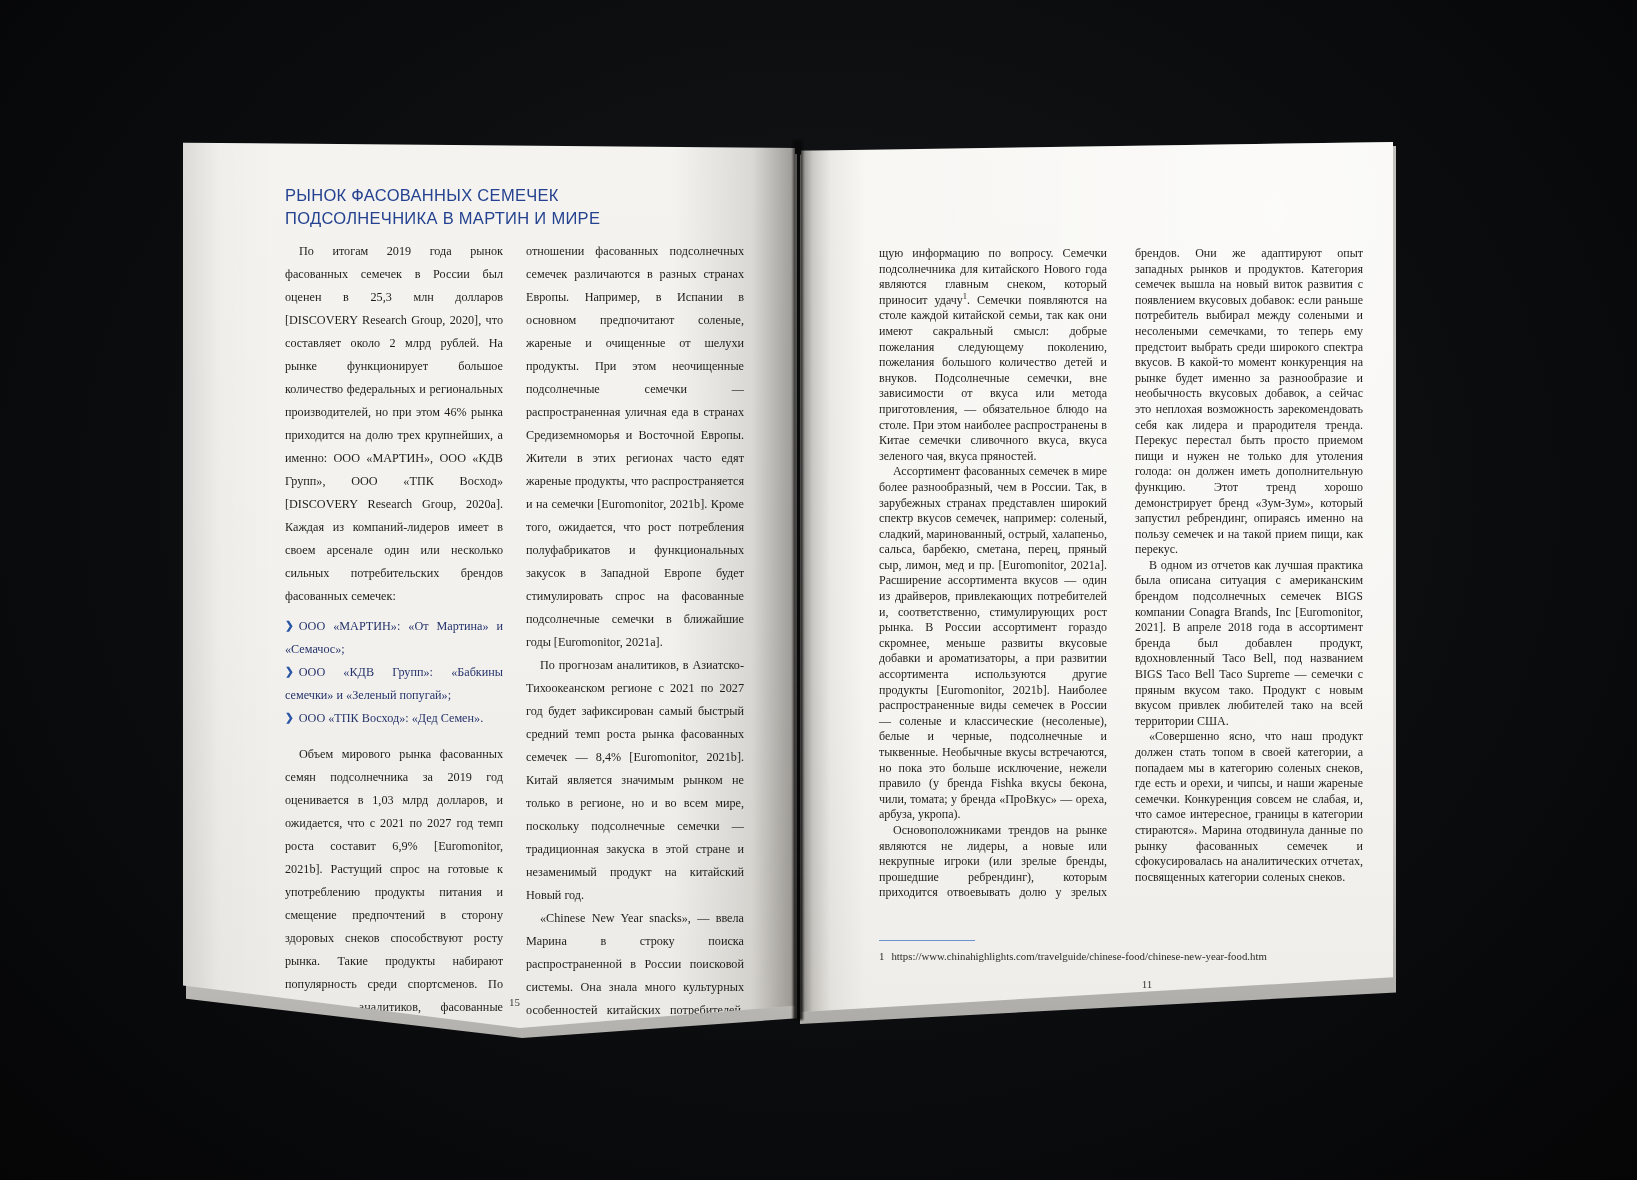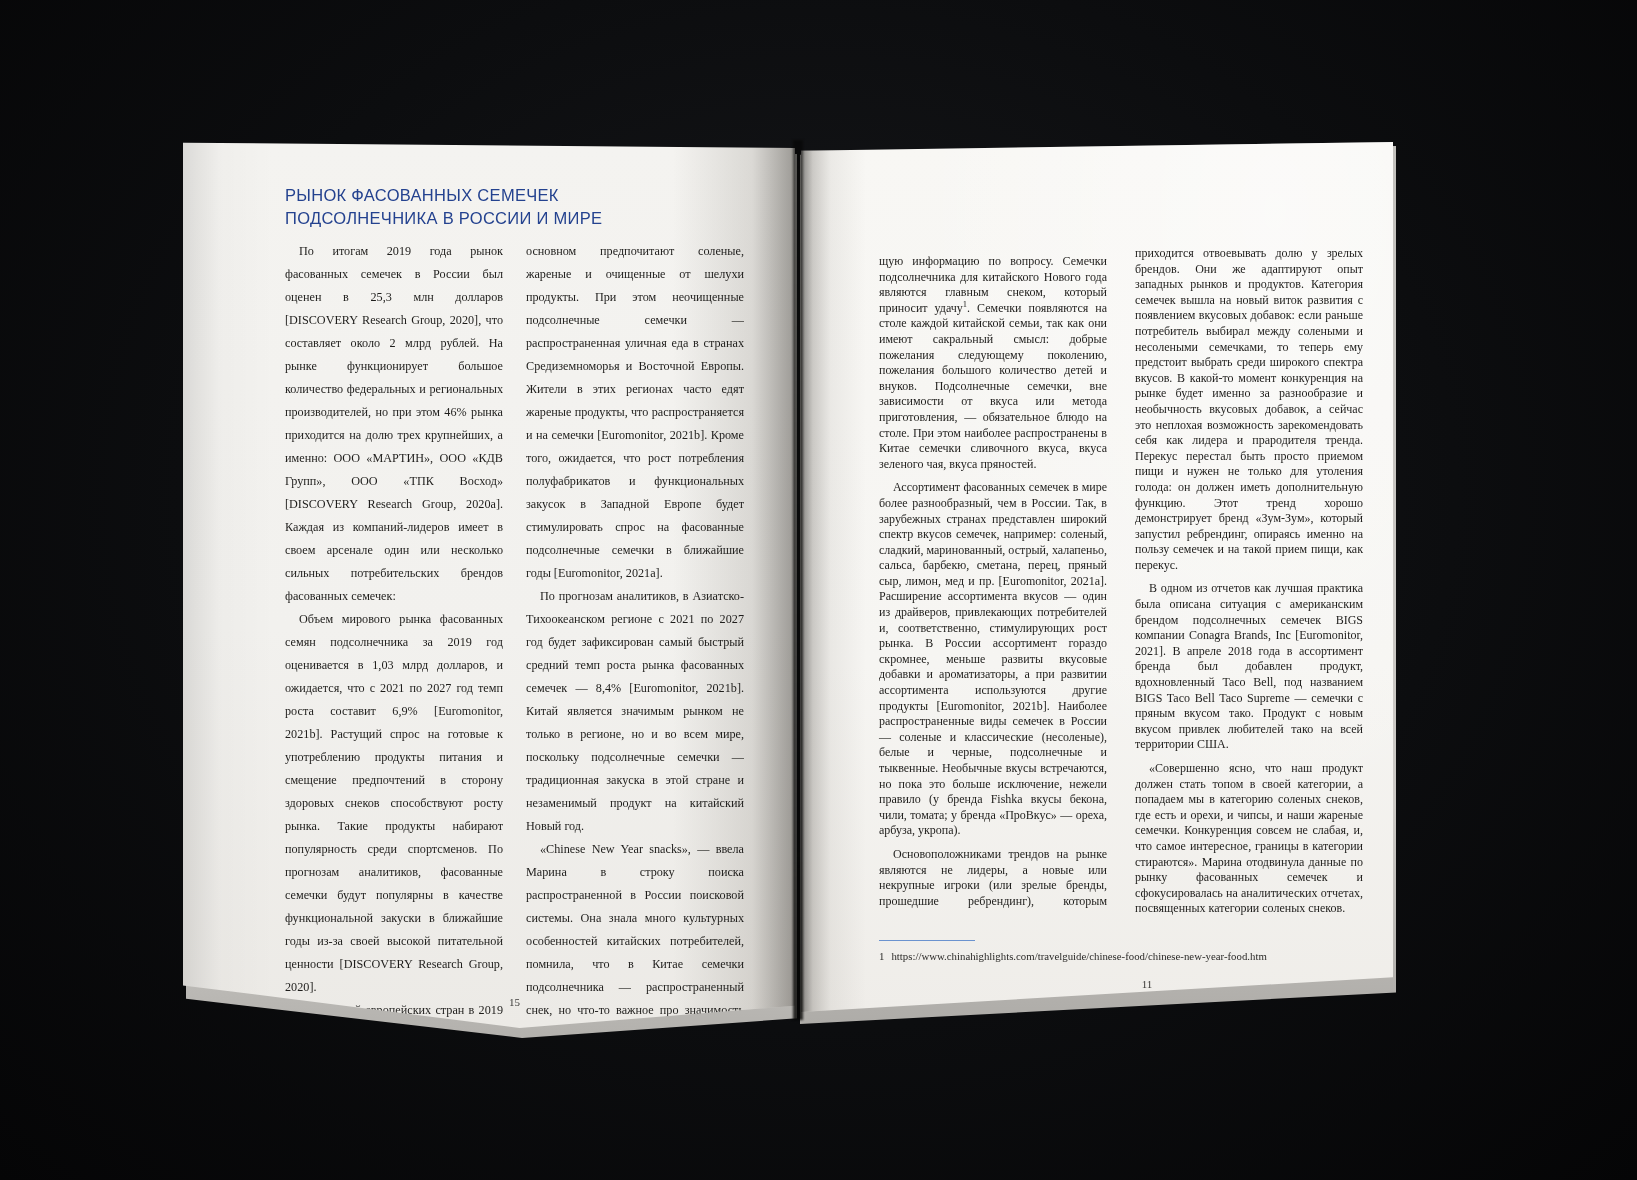--- a/index.html
+++ b/index.html
@@ -42,21 +42,21 @@
 
   .chapter-heading{
     position:absolute;left:102px;top:44px;width:350px;margin:0;
     font-family:"Liberation Sans", sans-serif;font-weight:400;
     font-size:16.5px;line-height:23px;letter-spacing:0.3px;color:#24428f;
   }
   .cols{position:absolute;text-align:justify;hyphens:auto;-webkit-hyphens:auto;}
   .cols-left{left:102px;top:100px;width:459px;columns:2;column-gap:23px;column-fill:balance;}
   .cols-right{left:78px;top:104px;width:484px;columns:2;column-gap:28px;column-fill:balance;}
   .cols p{margin:0;font-size:12.2px;line-height:23px;}
-  .cols-right p{font-size:12px;line-height:15.6px;margin-top:8px;}
+  .cols-right p{font-size:12px;line-height:15.6px;}
   .cols p.indent{text-indent:14px;}
   .cols p.runover{text-align-last:justify;}
 
   .bullet-list{margin:7px 0 13px 0;break-inside:avoid;}
   .bullet{color:#25336a;}
   .chev{
     color:#2a55a4;font-weight:700;font-size:10.5px;
     display:inline-block;margin-right:5px;transform:translateY(-1px);
   }
   sup.fnref{font-size:8.5px;line-height:0;vertical-align:super;}
@@ -78,25 +78,30 @@
 </style>
 </head>
 <body>
 
 <div class="book">
   <div class="stack-left"></div>
   <div class="stack-right"></div>
   <div class="spine-gap"></div>
 
   <div class="page page-left">
-    <h1 class="chapter-heading"><span>РЫНОК ФАСОВАННЫХ СЕМЕЧЕК</span><br><span>ПОДСОЛНЕЧНИКА В РОССИИ И МИРЕ</span></h1>
+    <h1 class="chapter-heading"><span>РЫНОК ФАСОВАННЫХ СЕМЕЧЕК</span><br><span>ПОДСОЛНЕЧНИКА В МАРТИН И МИРЕ</span></h1>
 
     <div class="cols cols-left">
       <p class="indent">По итогам 2019 года рынок фасованных семечек в России был оценен в 25,3 млн долларов [DISCOVERY Research Group, 2020], что составляет около 2 млрд рублей. На рынке функционирует большое количество федеральных и региональных производителей, но при этом 46% рынка приходится на долю трех крупнейших, а именно: ООО «МАРТИН», ООО «КДВ Групп», ООО «ТПК Восход» [DISCOVERY Research Group, 2020a]. Каждая из компаний-лидеров имеет в своем арсенале один или несколько сильных потребительских брендов фасованных семечек:</p>
 
+      <div class="bullet-list">
+        <p class="bullet"><span class="chev">❯</span><span>ООО «МАРТИН»: «От Мартина» и «Семачос»;</span></p>
+        <p class="bullet"><span class="chev">❯</span><span>ООО «КДВ Групп»: «Бабкины семечки» и «Зеленый попугай»;</span></p>
+        <p class="bullet"><span class="chev">❯</span><span>ООО «ТПК Восход»: «Дед Семен».</span></p>
+      </div>
 
       <p class="indent">Объем мирового рынка фасованных семян подсолнечника за 2019 год оценивается в 1,03 млрд долларов, и ожидается, что с 2021 по 2027 год темп роста составит 6,9% [Euromonitor, 2021b]. Растущий спрос на готовые к употреблению продукты питания и смещение предпочтений в сторону здоровых снеков способствуют росту рынка. Такие продукты набирают популярность среди спортсменов. По прогнозам аналитиков, фасованные семечки будут популярны в качестве функциональной закуски в ближайшие годы из-за своей высокой питательной ценности [DISCOVERY Research Group, 2020].</p>
       <p class="indent">На жителей европейских стран в 2019 году приходилось более 40% мирового объема потребления подсолнечных семечек [Euromonitor, 2021a]. Однако потребительские предпочтения в отношении фасованных подсолнечных семечек различаются в разных странах Европы. Например, в Испании в основном предпочитают соленые, жареные и очищенные от шелухи продукты. При этом неочищенные подсолнечные семечки — распространенная уличная еда в странах Средиземноморья и Восточной Европы. Жители в этих регионах часто едят жареные продукты, что распространяется и на семечки [Euromonitor, 2021b]. Кроме того, ожидается, что рост потребления полуфабрикатов и функциональных закусок в Западной Европе будет стимулировать спрос на фасованные подсолнечные семечки в ближайшие годы [Euromonitor, 2021a].</p>
       <p class="indent">По прогнозам аналитиков, в Азиатско-Тихоокеанском регионе с 2021 по 2027 год будет зафиксирован самый быстрый средний темп роста рынка фасованных семечек — 8,4% [Euromonitor, 2021b]. Китай является значимым рынком не только в регионе, но и во всем мире, поскольку подсолнечные семечки — традиционная закуска в этой стране и незаменимый продукт на китайский Новый год.</p>
       <p class="indent">«Chinese New Year snacks», — ввела Марина в строку поиска распространенной в России поисковой системы. Она знала много культурных особенностей китайских потребителей, помнила, что в Китае семечки подсолнечника — распространенный снек, но что-то важное про значимость семечек для празднования китайского Нового года никак не могла припомнить. Благодаря опыту веб-серфинга Марина умела оперативно находить нужную информацию в интернете, и этот опыт подсказывал, что сведения про Китай лучше искать на английском языке.</p>
     </div>
 
     <div class="pagenum pn-left">15</div>
   </div>
 

